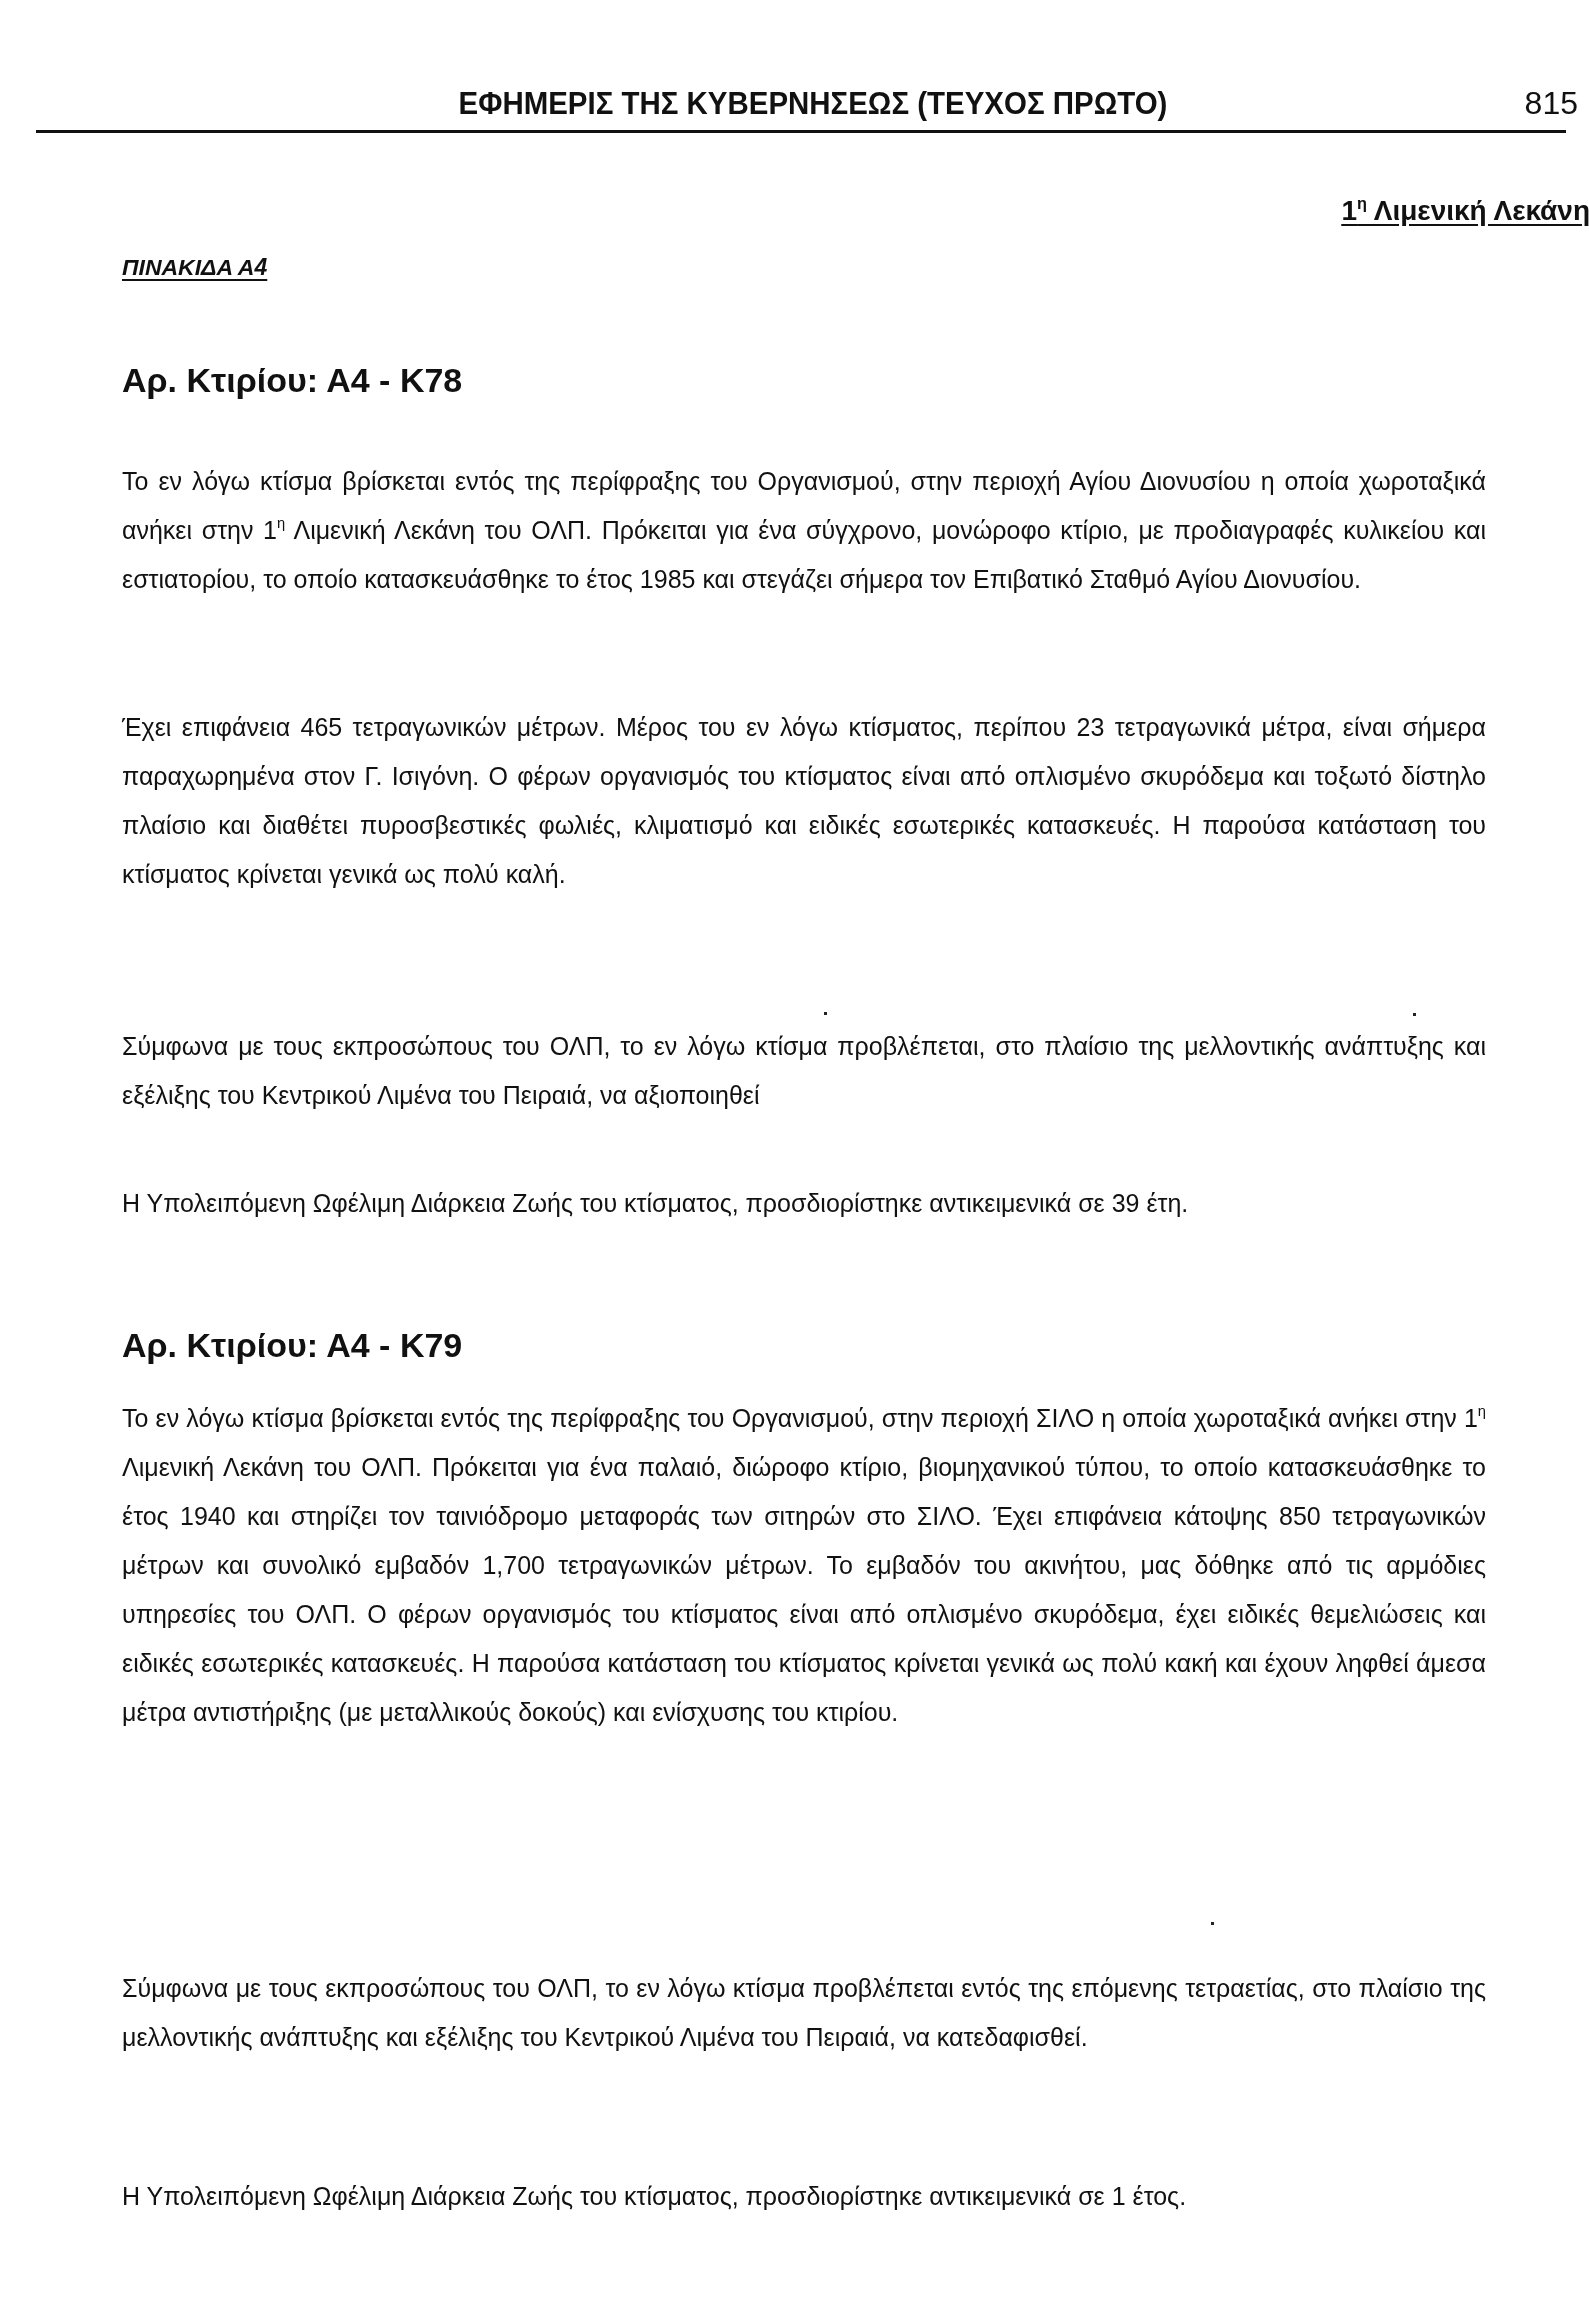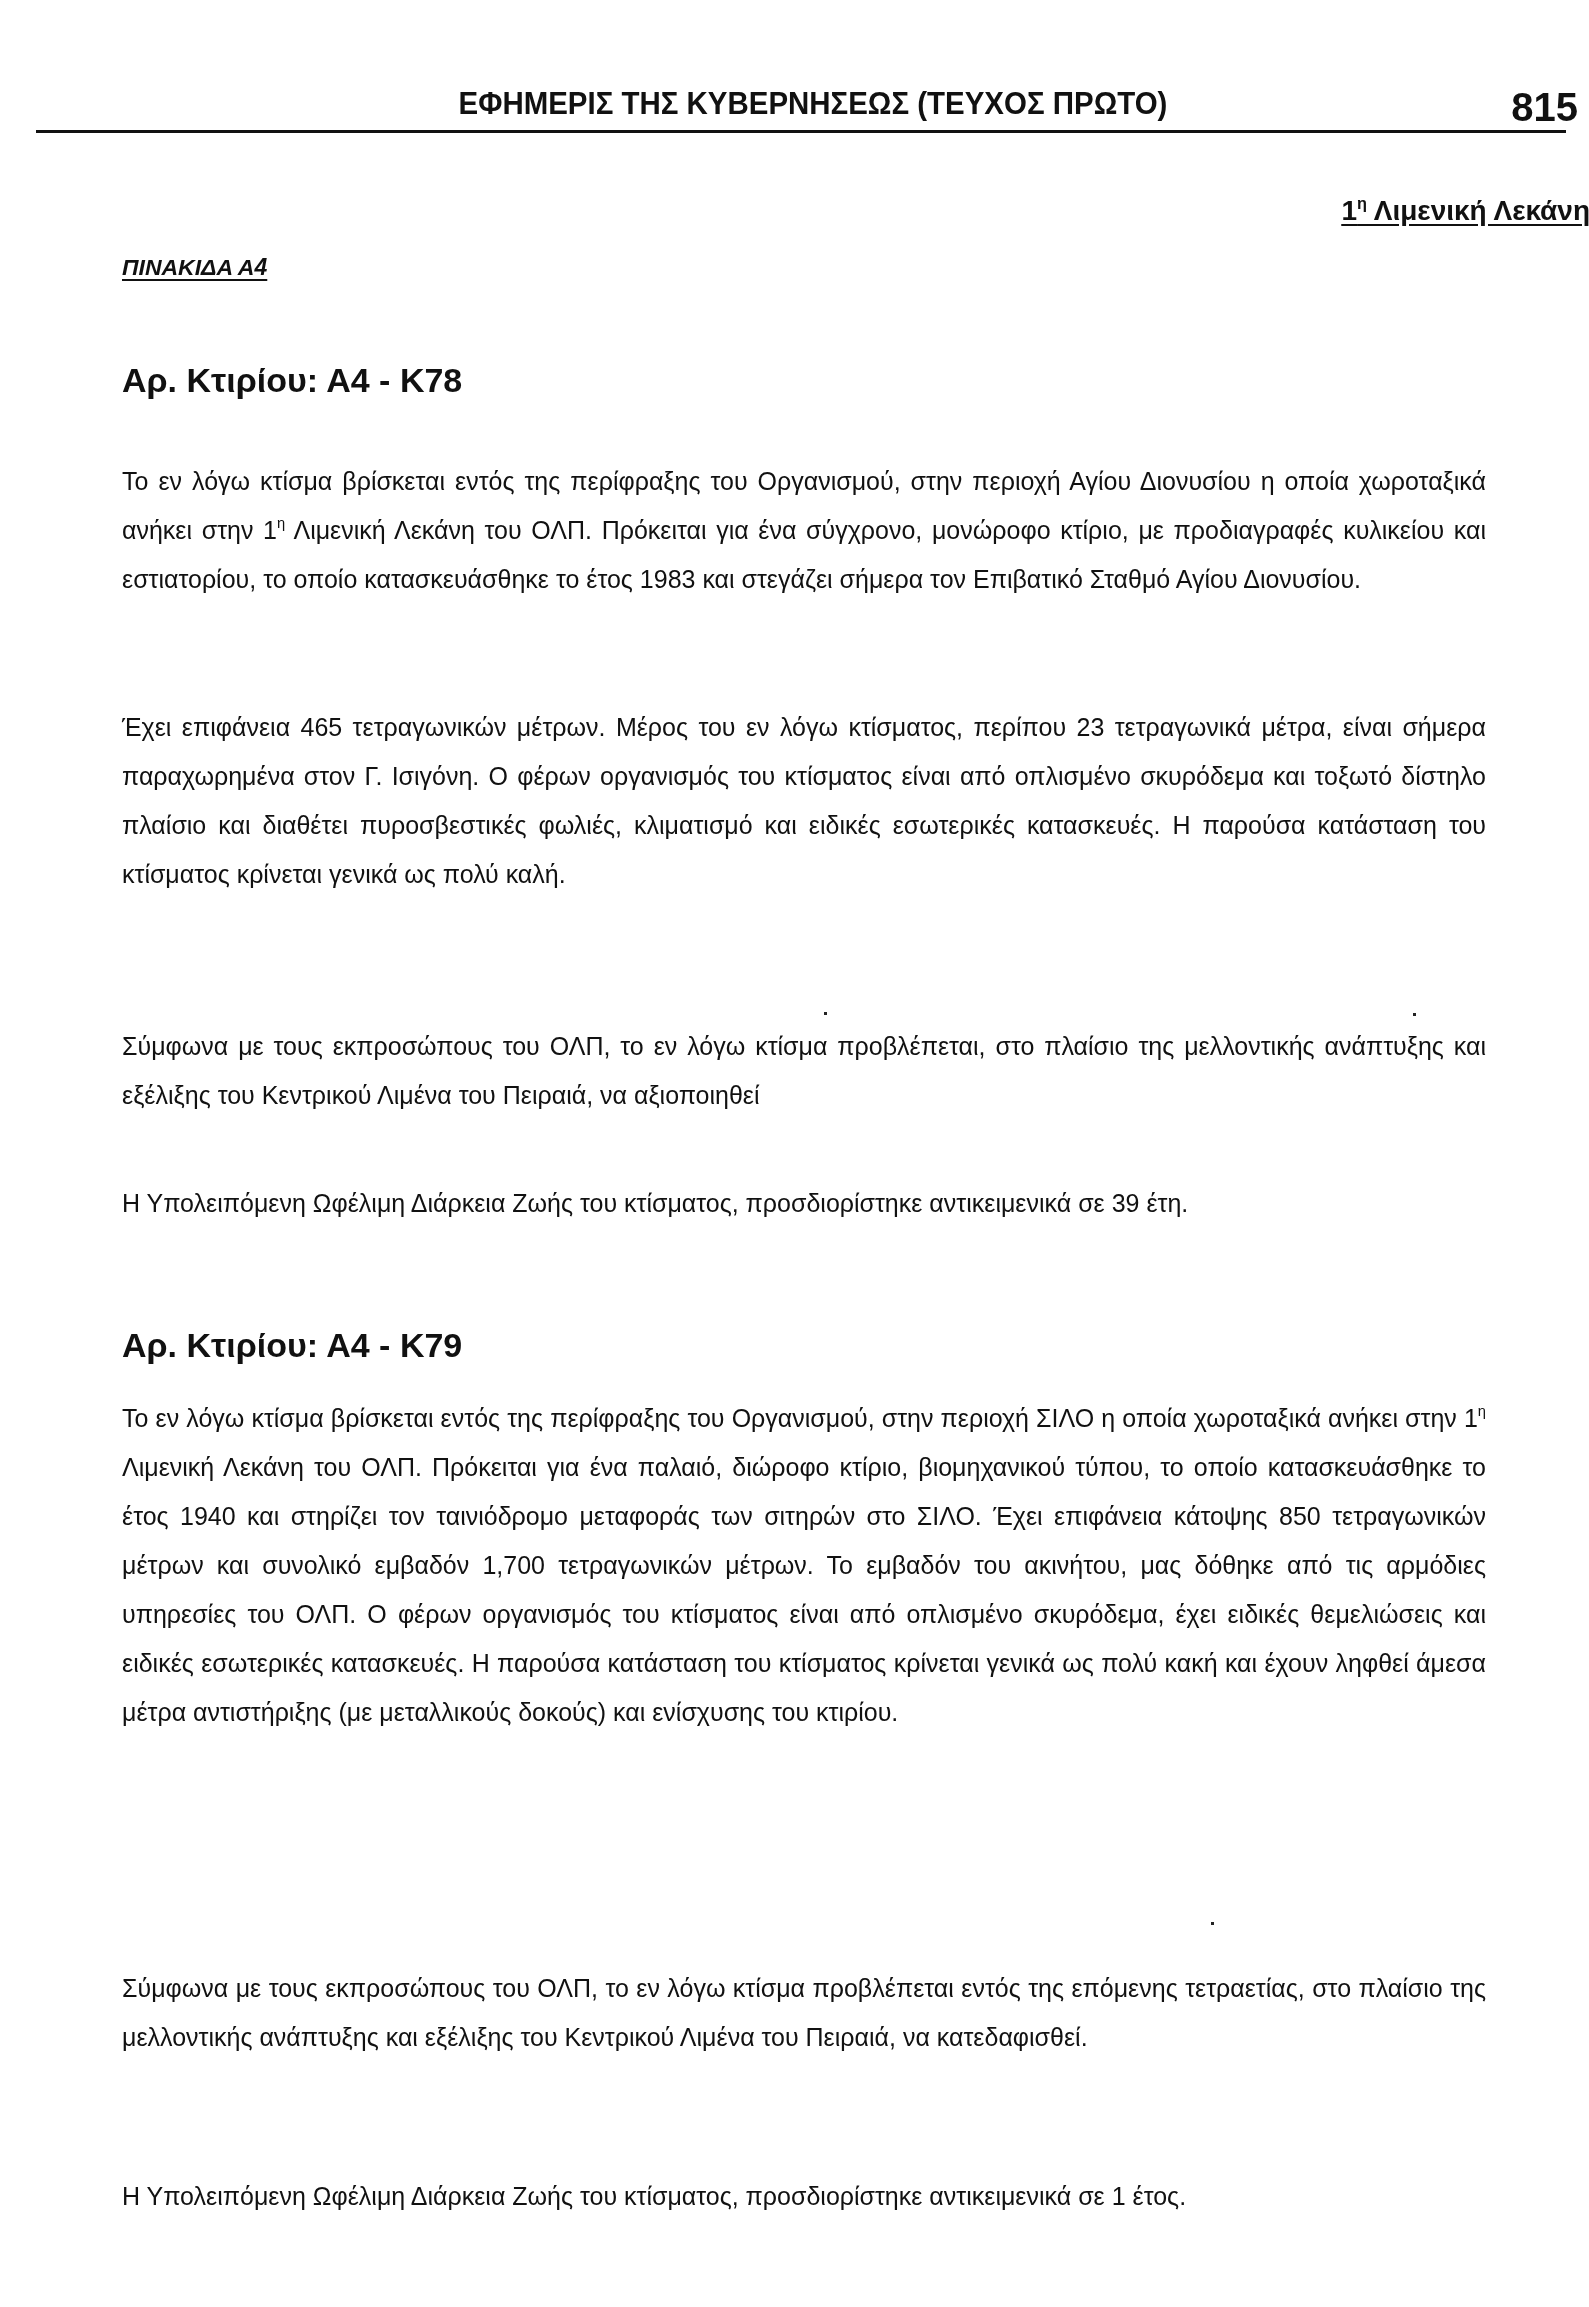--- a/index.html
+++ b/index.html
@@ -10,21 +10,21 @@
   }
   .header {
     position: absolute; left: 48px; top: 78px; width: 1530px; height: 57px;
   }
   .header-title {
     position: absolute; left: 0; width: 100%; top: 6.5px; text-align: center;
     font-size: 32px; font-weight: bold; letter-spacing: 0px;
     transform: scaleX(0.92);
   }
   .page-number {
-    position: absolute; right: 0; top: 6.5px; font-size: 40px; font-weight: bold;
+    position: absolute; right: 0; top: 6.5px; font-size: 32px; font-weight: normal;
   }
   .header-rule {
     position: absolute; left: 36px; top: 130px; width: 1530px; height: 3.3px; background: #111;
   }
   .section-heading {
     position: absolute; left: 0; width: 1590px; top: 194px; text-align: right;
     font-size: 28px; font-weight: bold;
   }
   .section-heading span { text-decoration: underline; text-underline-offset: 4.1px; }
   .section-heading sup { font-size: 16.3px; vertical-align: 11.4px; }
@@ -54,21 +54,21 @@
 
 <div class="section-heading">
   <span><span>1</span><sup>η</sup><span> Λιμενική Λεκάνη</span></span>
 </div>
 
 <div class="plate-label">ΠΙΝΑΚΙΔΑ Α4</div>
 
 <div class="bldg-id" style="top:361px;">Αρ. Κτιρίου: Α4 - Κ78</div>
 
 <div class="para" style="top:457px;">
-  <span>Το εν λόγω κτίσμα βρίσκεται εντός της περίφραξης του Οργανισμού, στην περιοχή Αγίου Διονυσίου η οποία χωροταξικά ανήκει στην 1</span><sup>η</sup><span> Λιμενική Λεκάνη του ΟΛΠ. Πρόκειται για ένα σύγχρονο, μονώροφο κτίριο, με προδιαγραφές κυλικείου και εστιατορίου, το οποίο κατασκευάσθηκε το έτος 1983 και στεγάζει σήμερα τον Επιβατικό Σταθμό Αγίου Διονυσίου.</span>
+  <span>Το εν λόγω κτίσμα βρίσκεται εντός της περίφραξης του Οργανισμού, στην περιοχή Αγίου Διονυσίου η οποία χωροταξικά ανήκει στην 1</span><sup>η</sup><span> Λιμενική Λεκάνη του ΟΛΠ. Πρόκειται για ένα σύγχρονο, μονώροφο κτίριο, με προδιαγραφές κυλικείου και εστιατορίου, το οποίο κατασκευάσθηκε το έτος 1985 και στεγάζει σήμερα τον Επιβατικό Σταθμό Αγίου Διονυσίου.</span>
 </div>
 <div class="para" style="top:703px;">Έχει επιφάνεια 465 τετραγωνικών μέτρων. Μέρος του εν λόγω κτίσματος, περίπου 23 τετραγωνικά μέτρα, είναι σήμερα παραχωρημένα στον Γ. Ισιγόνη. Ο φέρων οργανισμός του κτίσματος είναι από οπλισμένο σκυρόδεμα και τοξωτό δίστηλο πλαίσιο και διαθέτει πυροσβεστικές φωλιές, κλιματισμό και ειδικές εσωτερικές κατασκευές. Η παρούσα κατάσταση του κτίσματος κρίνεται γενικά ως πολύ καλή.</div>
 
 <div class="mark" style="left:824px;top:1012px;"></div>
 <div class="mark" style="left:1413px;top:1013px;"></div>
 <div class="para" style="top:1022px;">Σύμφωνα με τους εκπροσώπους του ΟΛΠ, το εν λόγω κτίσμα προβλέπεται, στο πλαίσιο της μελλοντικής ανάπτυξης και εξέλιξης του Κεντρικού Λιμένα του Πειραιά, να αξιοποιηθεί</div>
 
 <div class="para" style="top:1179px;">Η Υπολειπόμενη Ωφέλιμη Διάρκεια Ζωής του κτίσματος, προσδιορίστηκε αντικειμενικά σε 39 έτη.</div>
 
 <div class="bldg-id" style="top:1294px;margin-top:32px;">Αρ. Κτιρίου: Α4 - Κ79</div>

